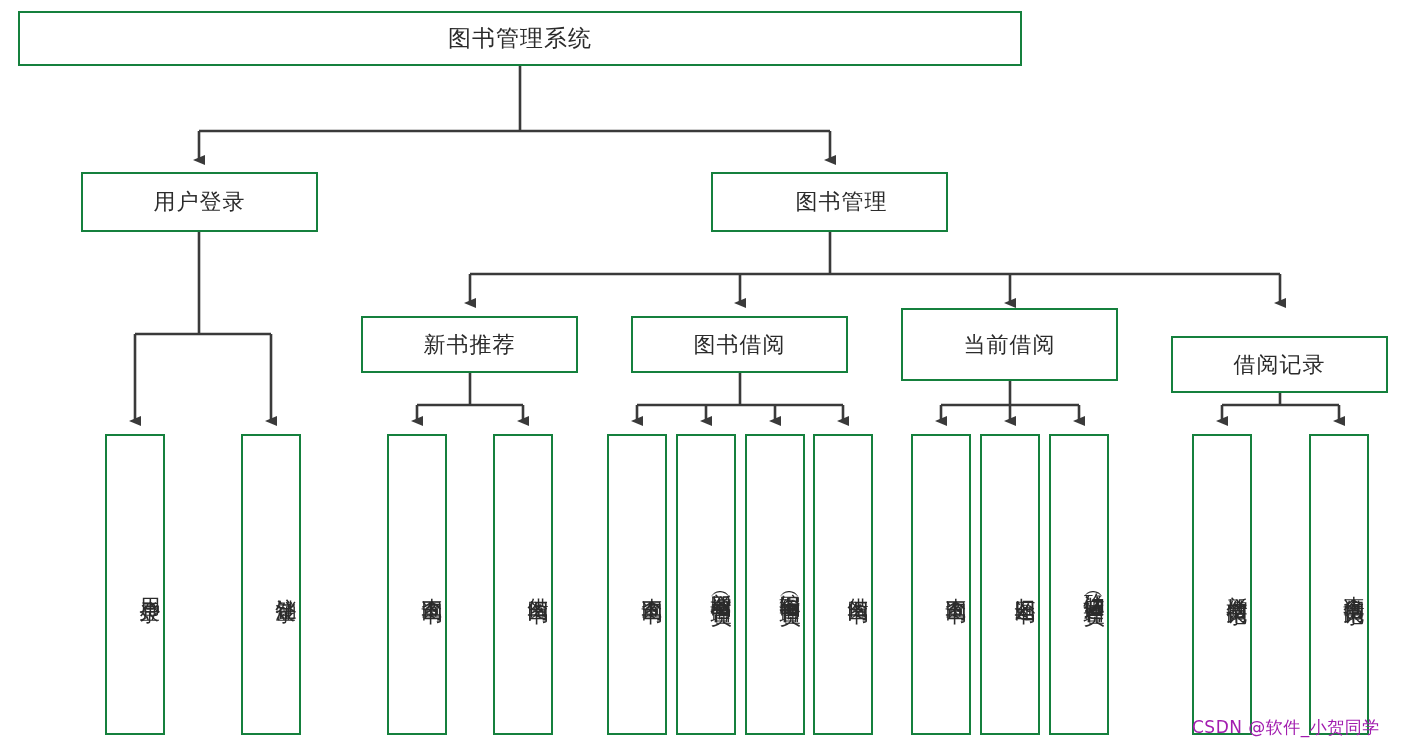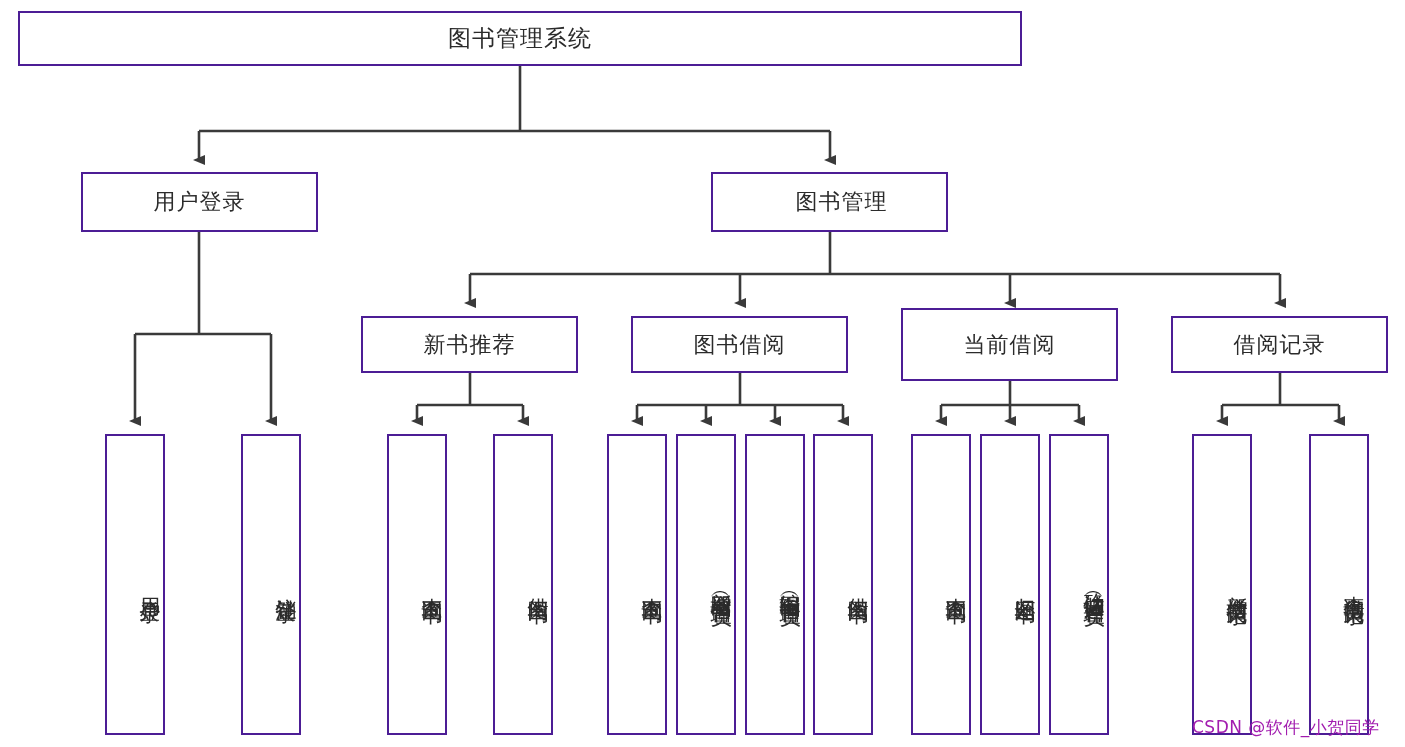--- a/index.html
+++ b/index.html
@@ -19,21 +19,21 @@
     background: #ffffff;
   }
   svg.connectors {
     position: absolute;
     top: 0; left: 0;
     width: 1405px; height: 747px;
     pointer-events: none;
   }
   .node {
     position: absolute;
-    border: 2px solid #4c1d95;
+    border: 2px solid #15803d;
     background: #ffffff;
     display: flex;
     align-items: center;
     justify-content: center;
     color: #2b2b2b;
   }
   .node.horiz {
     font-size: 22px;
     letter-spacing: 1px;
   }
@@ -131,21 +131,21 @@
 
   <div class="node horiz" style="left:361px; top:316px; width:217px; height:57px;">
     <span>新书推荐</span>
   </div>
   <div class="node horiz" style="left:631px; top:316px; width:217px; height:57px;">
     <span>图书借阅</span>
   </div>
   <div class="node horiz" style="left:901px; top:308px; width:217px; height:73px;">
     <span>当前借阅</span>
   </div>
-  <div class="node horiz" style="left:1171px; top:316px; width:217px; height:57px;">
+  <div class="node horiz" style="left:1171px; top:336px; width:217px; height:57px;">
     <span>借阅记录</span>
   </div>
 
   <div class="node vert" style="left:105px; top:434px; width:60px; height:301px;">
     <span class="vlabel">用户登录</span>
   </div>
   <div class="node vert" style="left:241px; top:434px; width:60px; height:301px;">
     <span class="vlabel">注销登录</span>
   </div>
 

